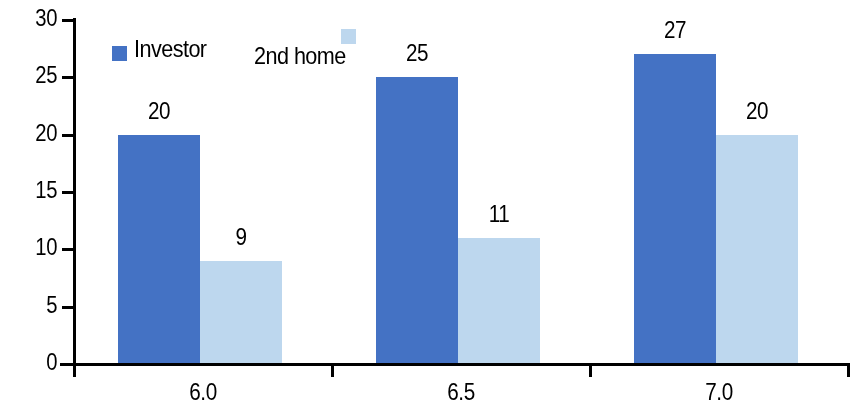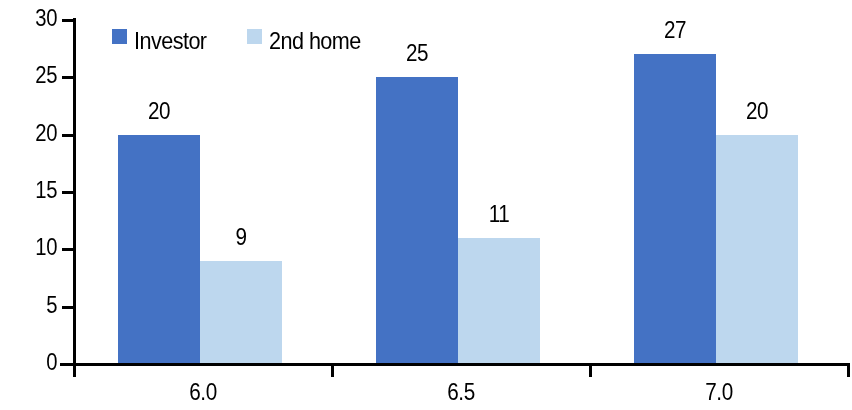--- a/index.html
+++ b/index.html
@@ -109,23 +109,23 @@
   .legend {
     position: absolute;
     left: 112px;
     top: 29px;
     display: flex;
     align-items: center;
     gap: 0px;
   }
   .legend-item {
     display: flex;
-    align-items: flex-start;
-  }
-  .legend-item + .legend-item { margin-left: 32px; }
+    align-items: flex-end;
+  }
+  .legend-item + .legend-item { margin-left: 32px; flex-direction: column; }
   .legend-swatch {
     width: 15px;
     height: 15px;
     flex: 0 0 auto;
   }
   .legend-swatch.s0 { background: #4472C4; }
   .legend-swatch.s1 { background: #BDD7EE; }
   .legend-text {
     margin-left: 7px;
     font-size: 24px;

